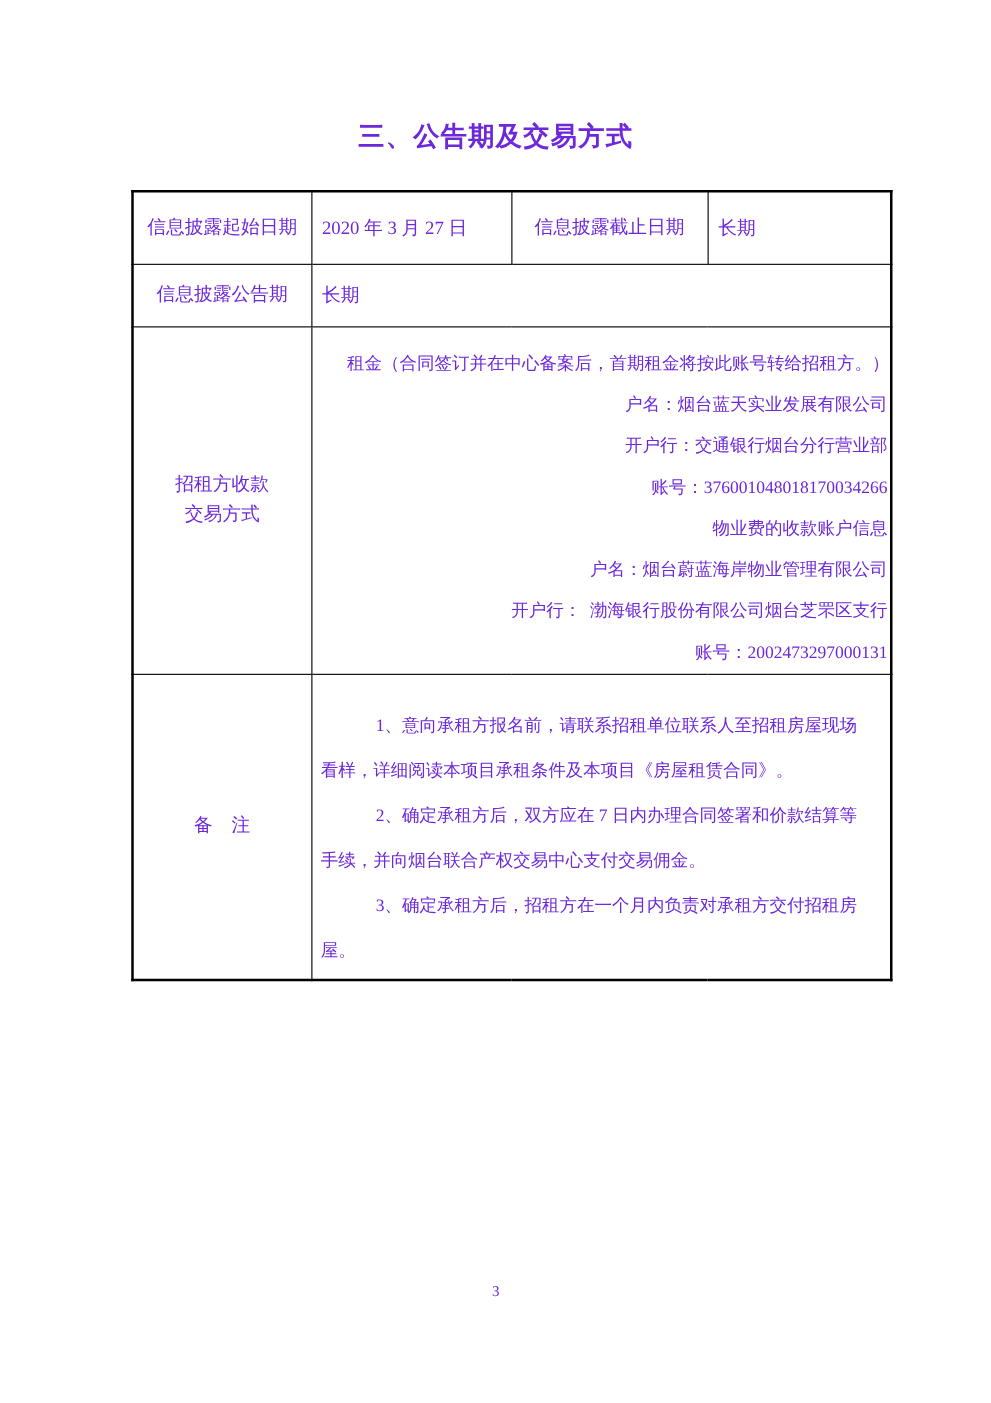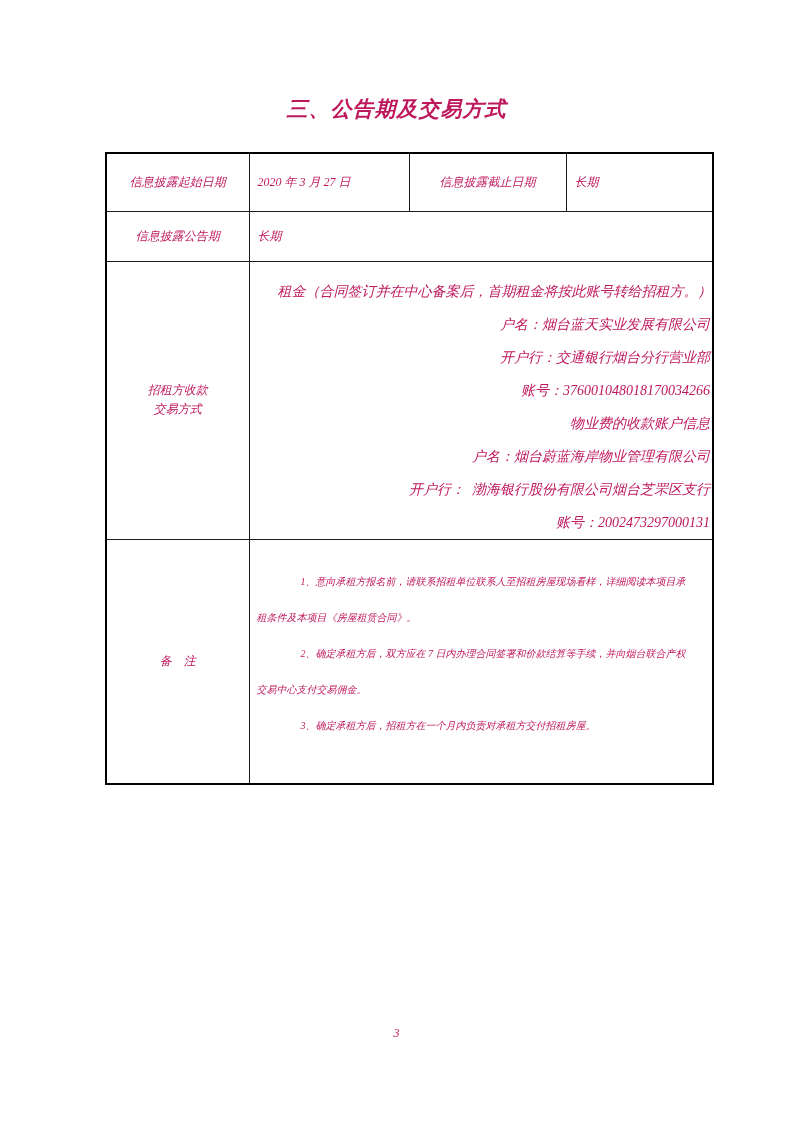--- a/index.html
+++ b/index.html
@@ -2,24 +2,23 @@
 <html><head>
 <meta charset="utf-8">
 <style>
   * { box-sizing: border-box; }
   html, body { margin: 0; padding: 0; background: #ffffff; }
   .page {
     position: relative;
     width: 793px;
     height: 1122px;
     background: #ffffff;
-    color: #be185d;
+    color: #6d28d9;
     font-family: "Liberation Serif", "DejaVu Serif", serif;
     overflow: hidden;
-    font-style: italic;
   }
   .title {
     position: absolute;
     top: 95px;
     left: 0;
     width: 100%;
     margin: 0;
     text-align: center;
     font-size: 21px;
     font-weight: bold;
@@ -29,21 +28,21 @@
     position: absolute;
     left: 105px;
     top: 152px;
     width: 607px;
     border-collapse: collapse;
     table-layout: fixed;
     border: 2px solid #000000;
   }
   .doc-table td {
     border: 1px solid #1a1a1a;
-    font-size: 12px;
+    font-size: 15px;
     padding: 8px 8px;
   }
   td.label {
     text-align: center;
     vertical-align: middle;
     line-height: 1.9;
   }
   td.value {
     text-align: left;
     vertical-align: middle;
@@ -61,21 +60,21 @@
     font-size: 14px;
   }
   .acct-line {
     line-height: 33px;
     white-space: pre;
   }
   td.notes {
     vertical-align: top;
     text-align: left;
     padding: 24px 19px 0 7px;
-    font-size: 10px;
+    font-size: 14px;
   }
   td.notes p {
     margin: 0;
     line-height: 36px;
     text-indent: 44px;
   }
   .label-stack div { line-height: 1.6; }
   .page-number {
     position: absolute;
     top: 1026px;

